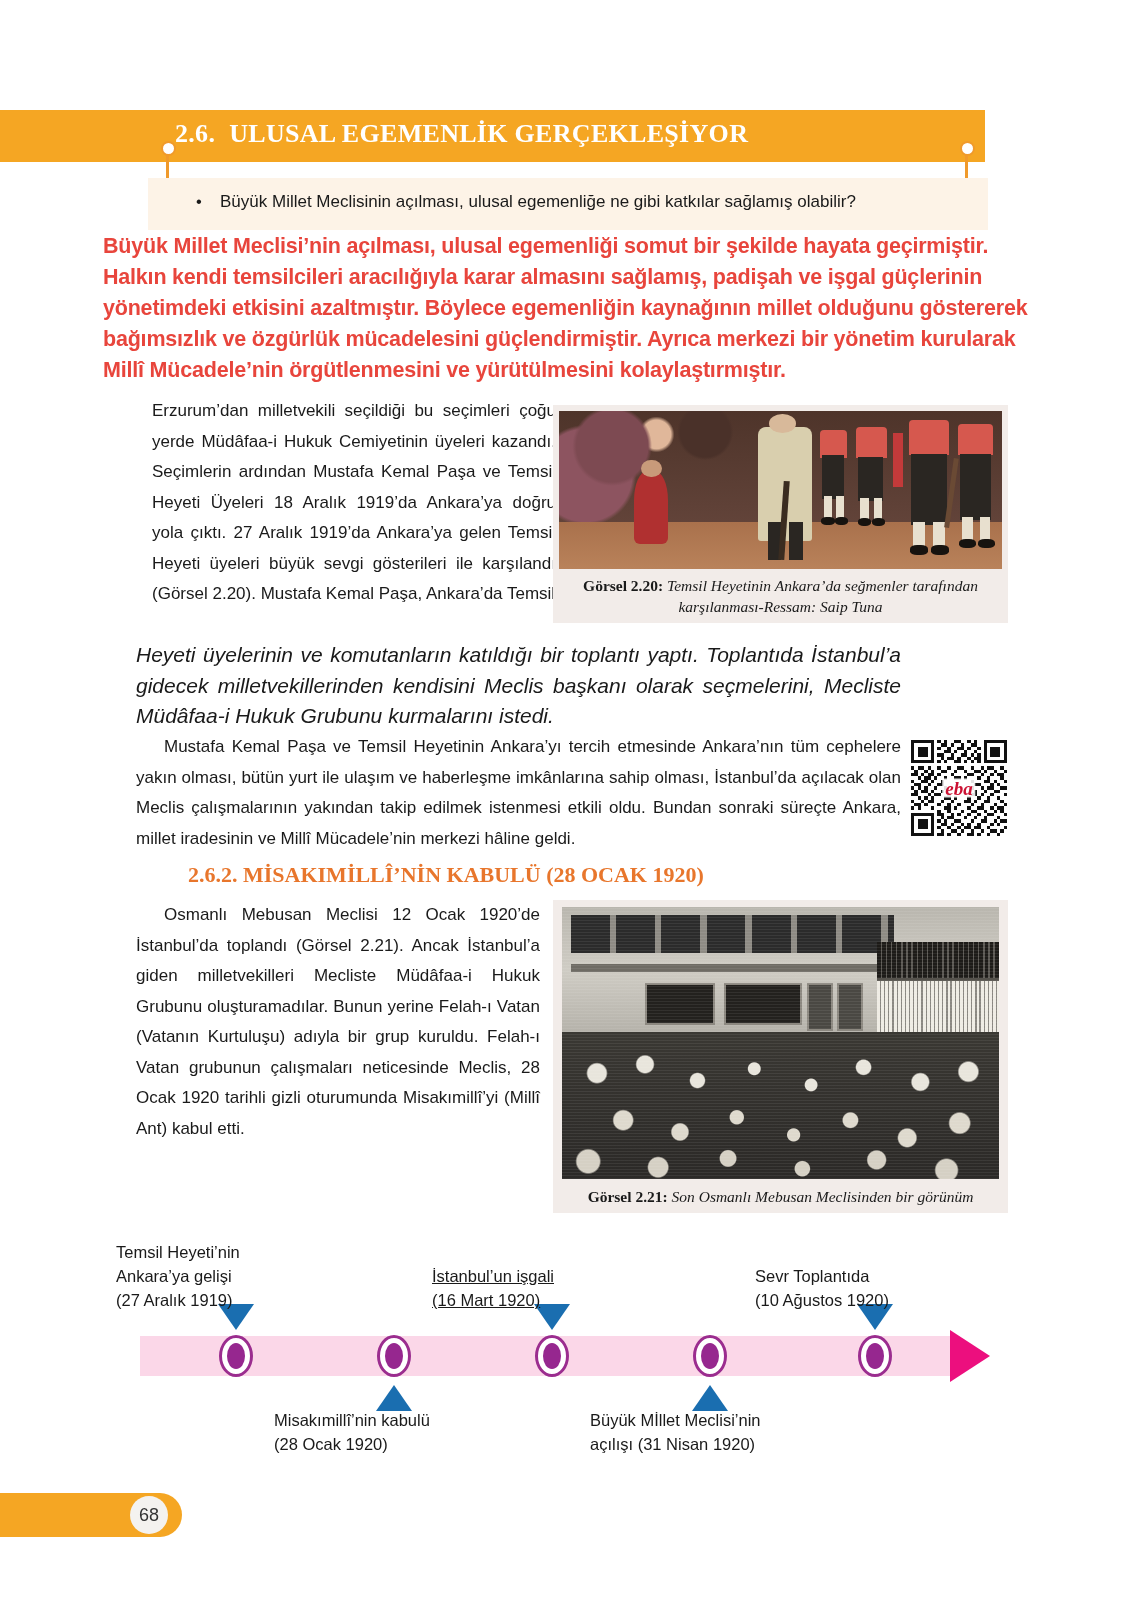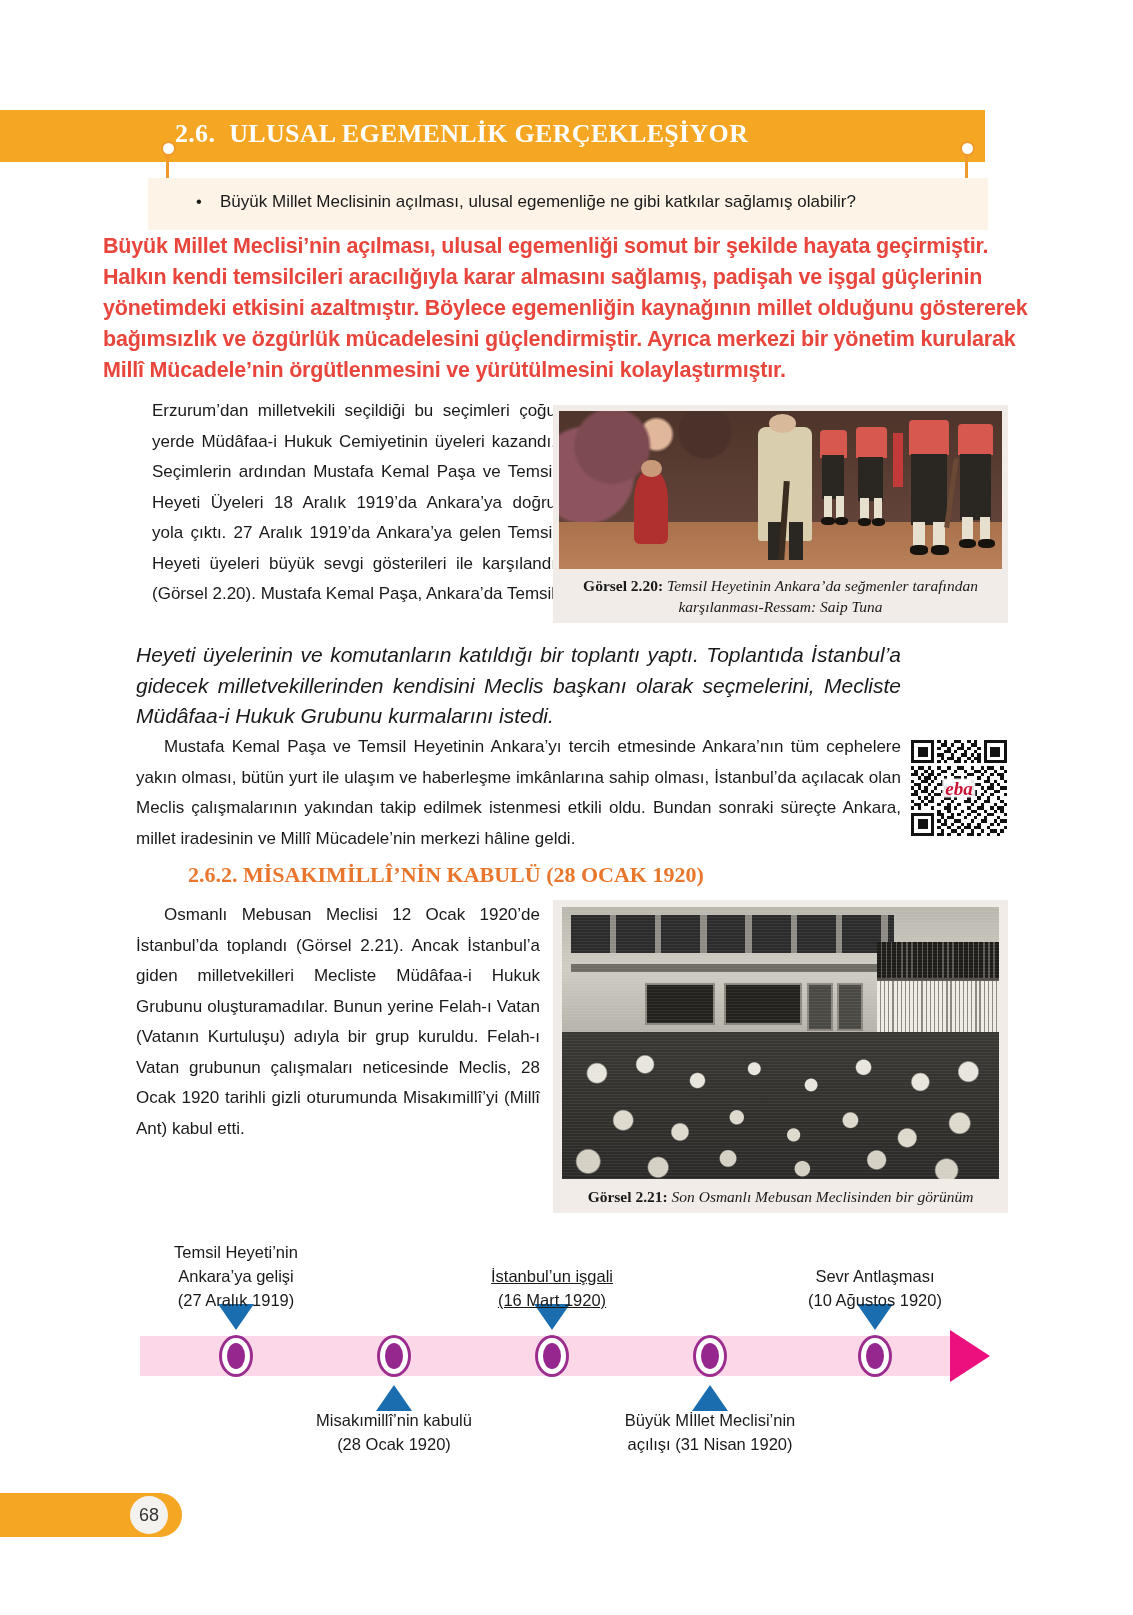--- a/index.html
+++ b/index.html
@@ -365,21 +365,20 @@
   }
   .tl-marker-up {
     position: absolute;
     width: 0; height: 0;
     border-left: 18px solid transparent;
     border-right: 18px solid transparent;
     border-bottom: 26px solid #1a6eb0;
   }
   .tl-label {
     position: absolute;
-    text-align: center;
     font-size: 16.5px;
     line-height: 24px;
     color: #1a1a1a;
     white-space: nowrap;
   }
 
   
   .footer-bar {
     position: absolute;
     left: 0;
@@ -751,21 +750,21 @@
   <div>Ankara’ya gelişi</div>
   <div>(27 Aralık 1919)</div>
 </div>
 
 <div class="tl-label" style="left:432px;top:1264px;width:240px;text-decoration:underline;">
   <div>İstanbul’un işgali</div>
   <div>(16 Mart 1920)</div>
 </div>
 
 <div class="tl-label" style="left:755px;top:1264px;width:240px;">
-  <div>Sevr Antlaşması</div>
+  <div>Sevr Toplantıda</div>
   <div>(10 Ağustos 1920)</div>
 </div>
 
 <div class="tl-label" style="left:274px;top:1408px;width:240px;">
   <div>Misakımillî’nin kabulü</div>
   <div>(28 Ocak 1920)</div>
 </div>
 
 <div class="tl-label" style="left:590px;top:1408px;width:240px;">
   <div>Büyük Mİllet Meclisi’nin</div>

